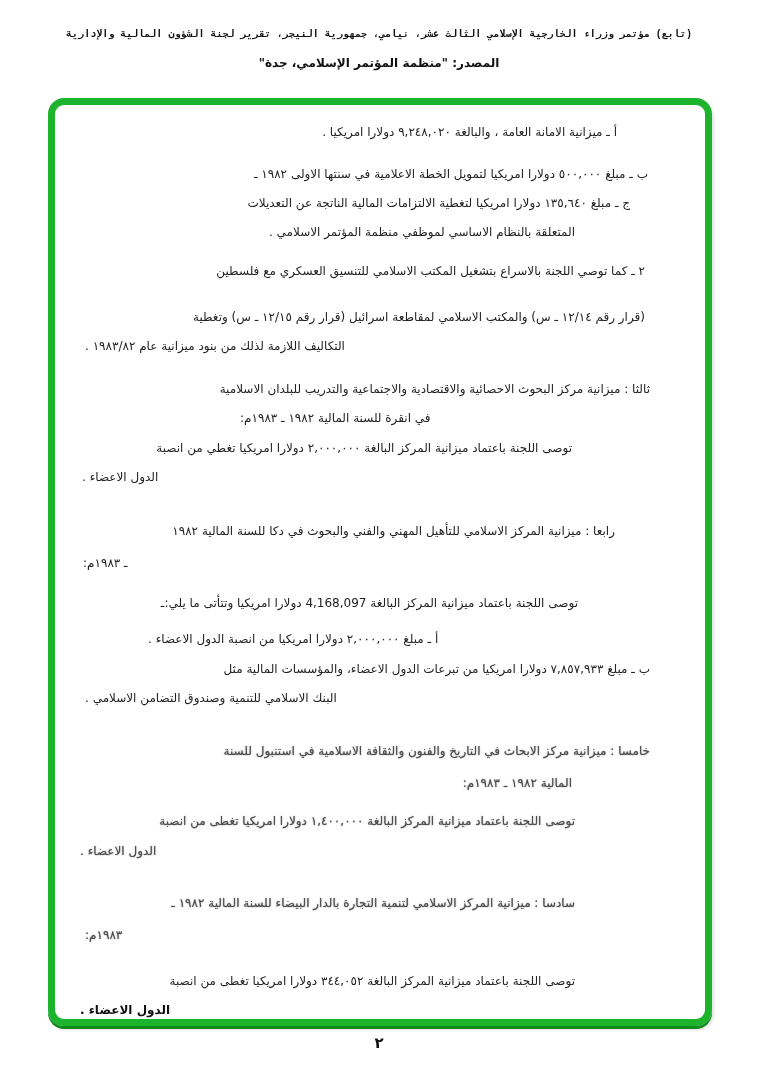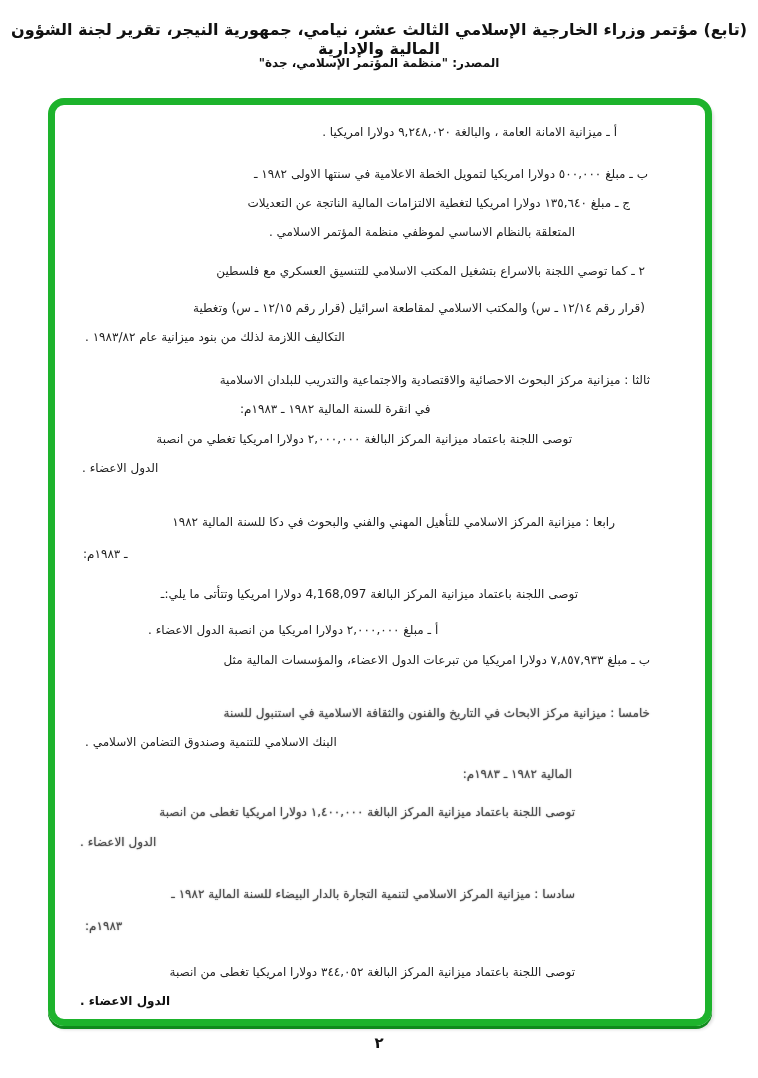--- a/index.html
+++ b/index.html
@@ -8,21 +8,21 @@
     background:#ffffff;
     font-family:"DejaVu Sans", sans-serif;
     color:#1b1b1b;
     position:relative;
     overflow:hidden;
   }
   .hdr{
     position:absolute;left:0;right:0;
     text-align:center;direction:rtl;font-weight:bold;color:#111;
   }
-  .hdr1{top:20px;font-size:16px;letter-spacing:0;}
+  .hdr1{top:28px;font-size:10px;letter-spacing:0;font-family:Liberation Mono, monospace;}
   .hdr2{top:56px;font-size:12px;}
   .frame{
     position:absolute;left:48px;top:98px;
     width:650px;height:914px;
     border:7px solid #1db32c;
     border-radius:16px;
     box-shadow:0 3px 0 0 #108a1d, 2px 4px 3px rgba(0,0,0,0.12);
     background:transparent;
   }
   .doc{
@@ -54,33 +54,33 @@
   <div class="hdr hdr2">المصدر:  "منظمة المؤتمر الإسلامي، جدة"</div>
 
   <div class="frame"></div>
 
   <div class="doc">
     <div class="ln" style="margin-top:0;padding-right:33px">أ ـ ميزانية الامانة العامة ، والبالغة ٩,٢٤٨,٠٢٠ دولارا امريكيا .</div>
     <div class="ln" style="margin-top:13px;padding-right:2px">ب ـ مبلغ ٥٠٠,٠٠٠ دولارا امريكيا لتمويل الخطة الاعلامية في سنتها الاولى ١٩٨٢ ـ</div>
     <div class="ln" style="margin-top:0;padding-right:20px">ج ـ مبلغ ١٣٥,٦٤٠ دولارا امريكيا لتغطية الالتزامات المالية الناتجة عن التعديلات</div>
     <div class="ln" style="margin-top:0;padding-right:75px">المتعلقة بالنظام الاساسي لموظفي منظمة المؤتمر الاسلامي .</div>
     <div class="ln" style="margin-top:10px;padding-right:5px">٢ ـ كما توصي اللجنة بالاسراع بتشغيل المكتب الاسلامي للتنسيق العسكري مع فلسطين</div>
-    <div class="ln" style="margin-top:8px;padding-right:5px">(قرار رقم ١٢/١٤ ـ س) والمكتب الاسلامي لمقاطعة اسرائيل (قرار رقم ١٢/١٥ ـ س) وتغطية</div>
+    <div class="ln" style="margin-top:17px;padding-right:5px">(قرار رقم ١٢/١٤ ـ س) والمكتب الاسلامي لمقاطعة اسرائيل (قرار رقم ١٢/١٥ ـ س) وتغطية</div>
     <div class="ln lnl" style="margin-top:0;padding-left:5px">التكاليف اللازمة لذلك من بنود ميزانية عام ١٩٨٣/٨٢ .</div>
     <div class="ln" style="margin-top:14px;padding-right:0">ثالثا : ميزانية مركز البحوث الاحصائية والاقتصادية والاجتماعية والتدريب للبلدان الاسلامية</div>
     <div class="ln lnl" style="margin-top:0;padding-left:160px">في انقرة للسنة المالية ١٩٨٢ ـ ١٩٨٣م:</div>
     <div class="ln" style="margin-top:1px;padding-right:78px">توصى اللجنة باعتماد ميزانية المركز البالغة ٢,٠٠٠,٠٠٠ دولارا امريكيا تغطي من انصبة</div>
     <div class="ln lnl" style="margin-top:0;padding-left:2px">الدول الاعضاء .</div>
     <div class="ln" style="margin-top:25px;padding-right:35px">رابعا : ميزانية المركز الاسلامي للتأهيل المهني والفني والبحوث في دكا للسنة المالية ١٩٨٢</div>
     <div class="ln lnl" style="margin-top:3px;padding-left:3px">ـ ١٩٨٣م:</div>
     <div class="ln" style="margin-top:11px;padding-right:72px">توصى اللجنة باعتماد ميزانية المركز البالغة 4,168,097 دولارا امريكيا وتتأتى ما يلي:ـ</div>
     <div class="ln lnl" style="margin-top:7px;padding-left:68px">أ ـ مبلغ ٢,٠٠٠,٠٠٠ دولارا امريكيا من انصبة الدول الاعضاء .</div>
     <div class="ln" style="margin-top:1px;padding-right:0">ب ـ مبلغ ٧,٨٥٧,٩٣٣ دولارا امريكيا من تبرعات الدول الاعضاء، والمؤسسات المالية مثل</div>
+    <div class="ln lnl" style="margin-top:0;padding-left:5px">البنك الاسلامي للتنمية وصندوق التضامن الاسلامي .</div>
     <div class="ln faded" style="margin-top:24px;padding-right:0">خامسا : ميزانية مركز الابحاث في التاريخ والفنون والثقافة الاسلامية في استنبول للسنة</div>
-    <div class="ln lnl" style="margin-top:0;padding-left:5px">البنك الاسلامي للتنمية وصندوق التضامن الاسلامي .</div>
     <div class="ln faded" style="margin-top:3px;padding-right:78px">المالية ١٩٨٢ ـ ١٩٨٣م:</div>
     <div class="ln faded" style="margin-top:9px;padding-right:75px">توصى اللجنة باعتماد ميزانية المركز البالغة ١,٤٠٠,٠٠٠ دولارا امريكيا تغطى من انصبة</div>
     <div class="ln lnl faded" style="margin-top:1px;padding-left:0">الدول الاعضاء .</div>
     <div class="ln faded" style="margin-top:23px;padding-right:75px">سادسا : ميزانية المركز الاسلامي لتنمية التجارة بالدار البيضاء للسنة المالية ١٩٨٢ ـ</div>
     <div class="ln lnl faded" style="margin-top:3px;padding-left:5px">١٩٨٣م:</div>
     <div class="ln" style="margin-top:17px;padding-right:75px">توصى اللجنة باعتماد ميزانية المركز البالغة ٣٤٤,٠٥٢ دولارا امريكيا تغطى من انصبة</div>
     <div class="ln lnl bold" style="margin-top:0;padding-left:0">الدول الاعضاء .</div>
   </div>
 
   <div class="pagenum">٢</div>

